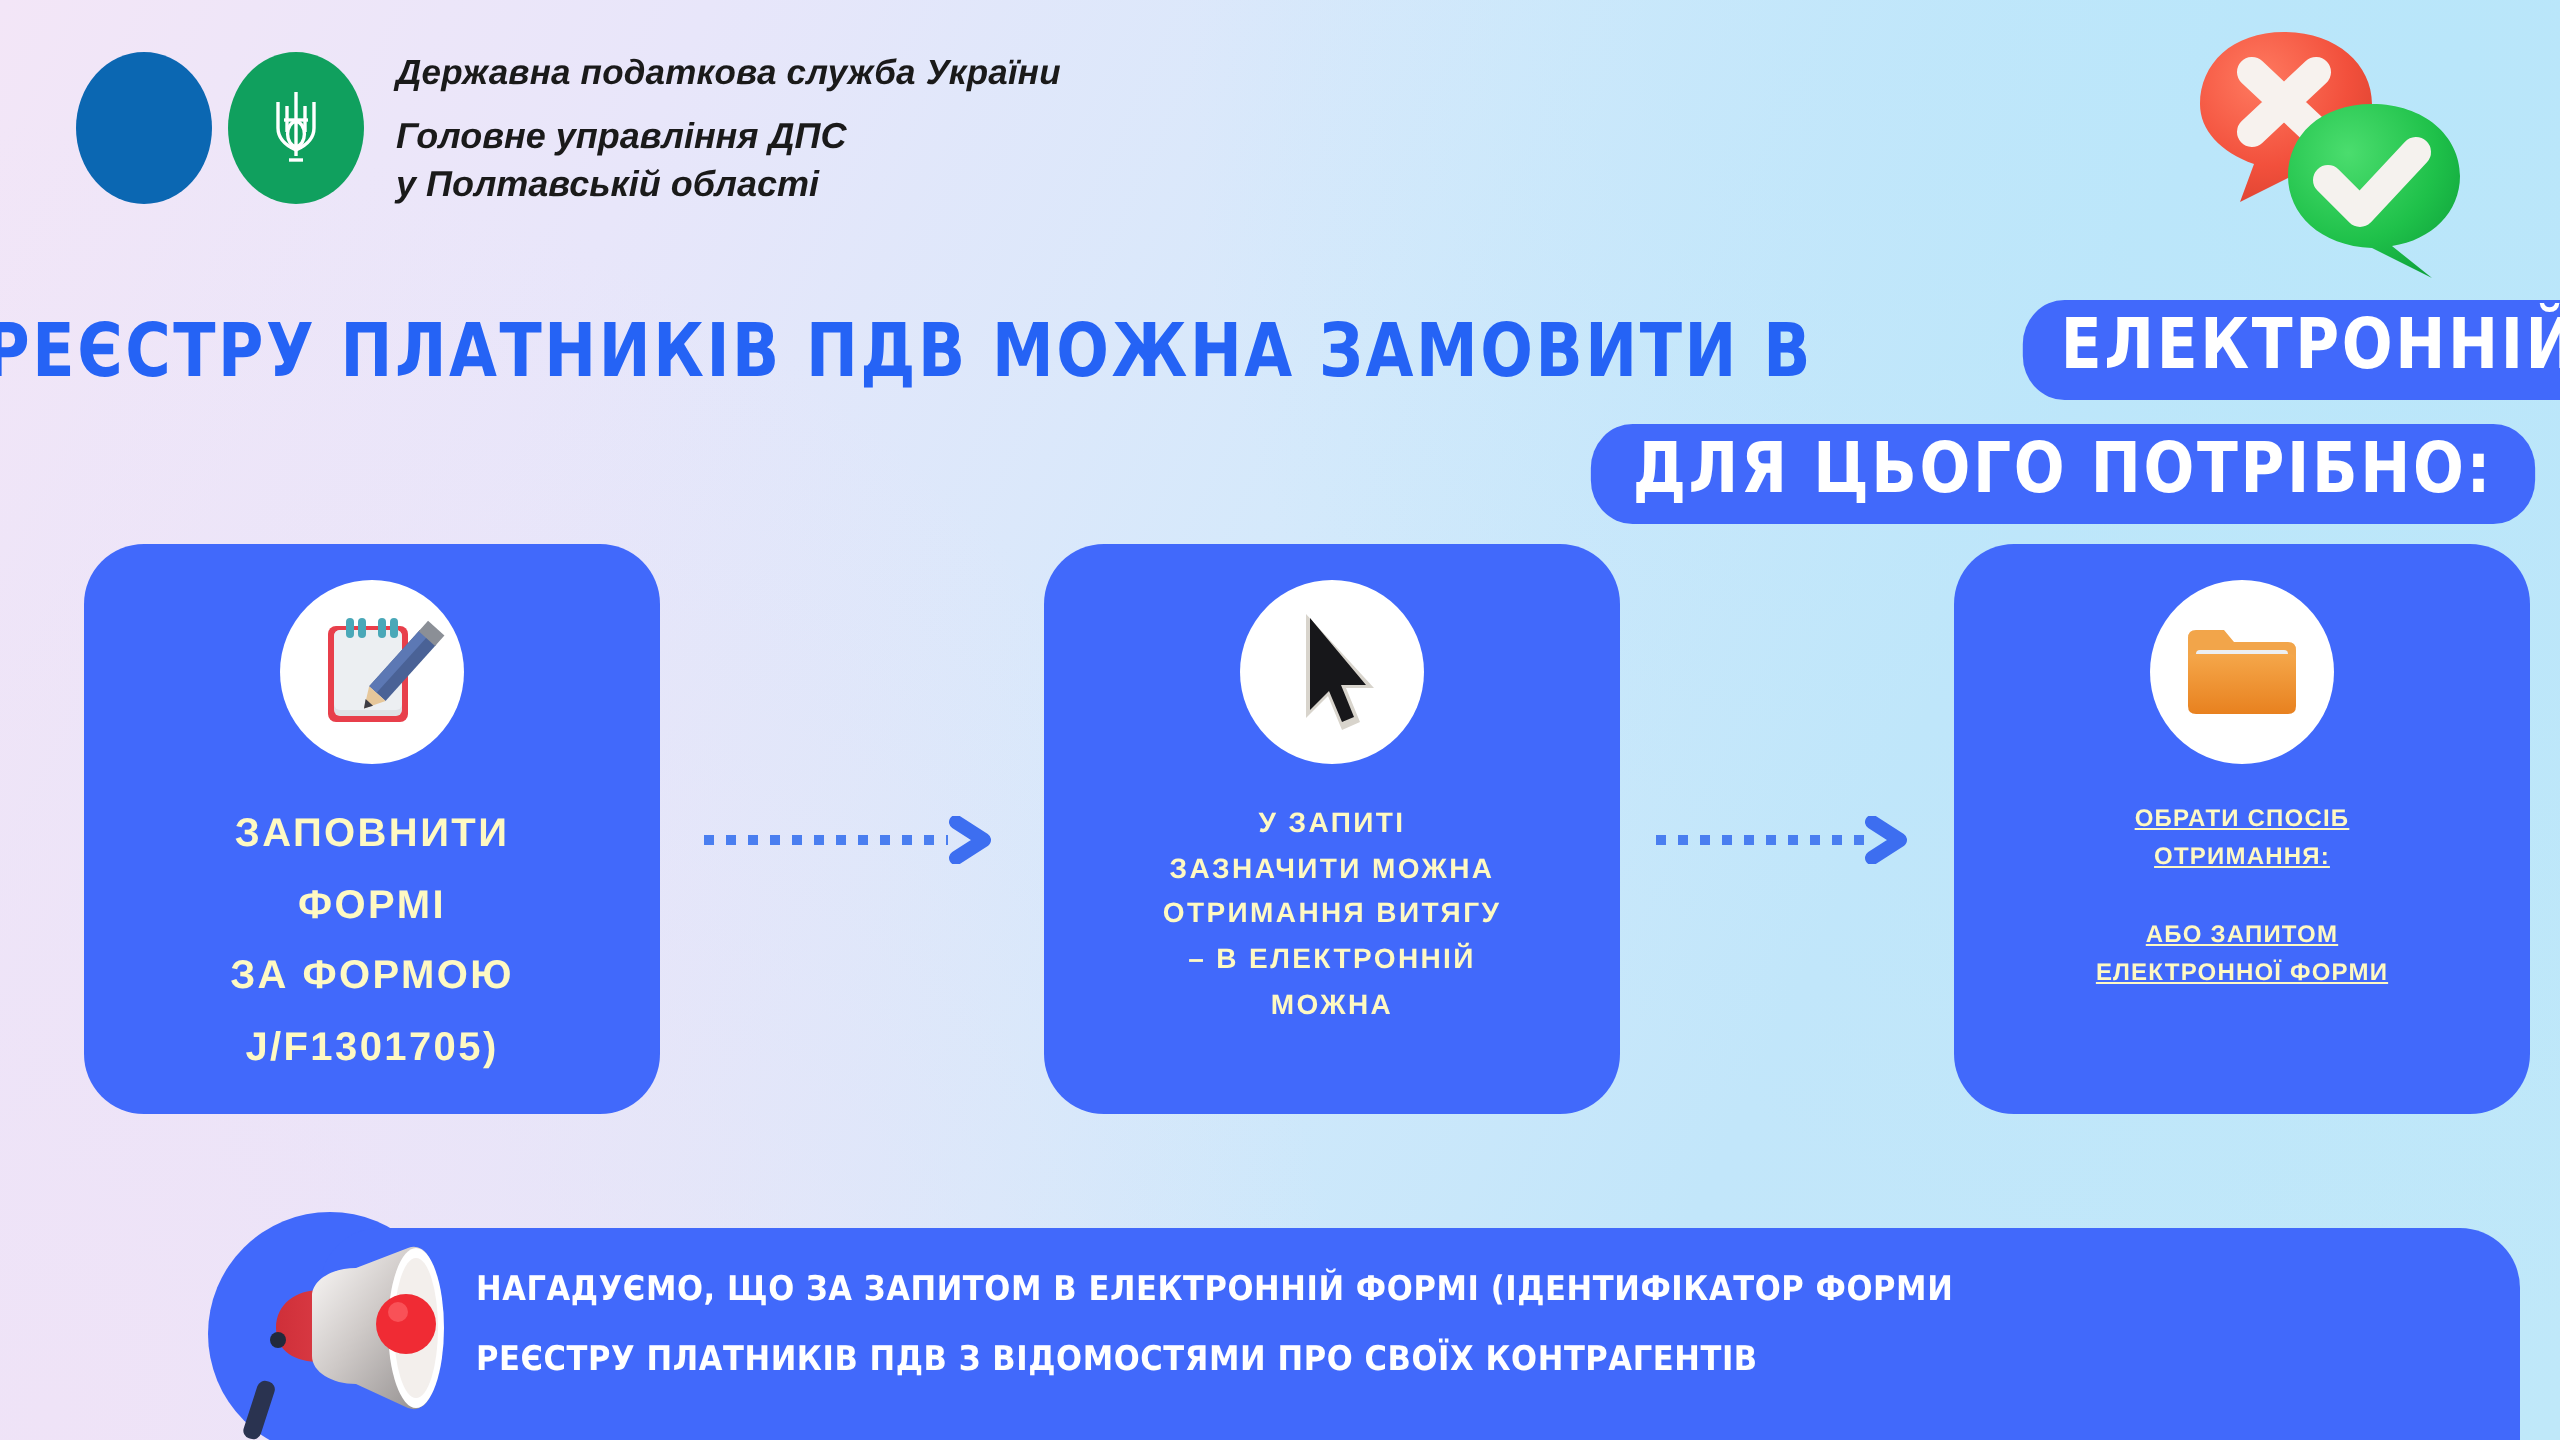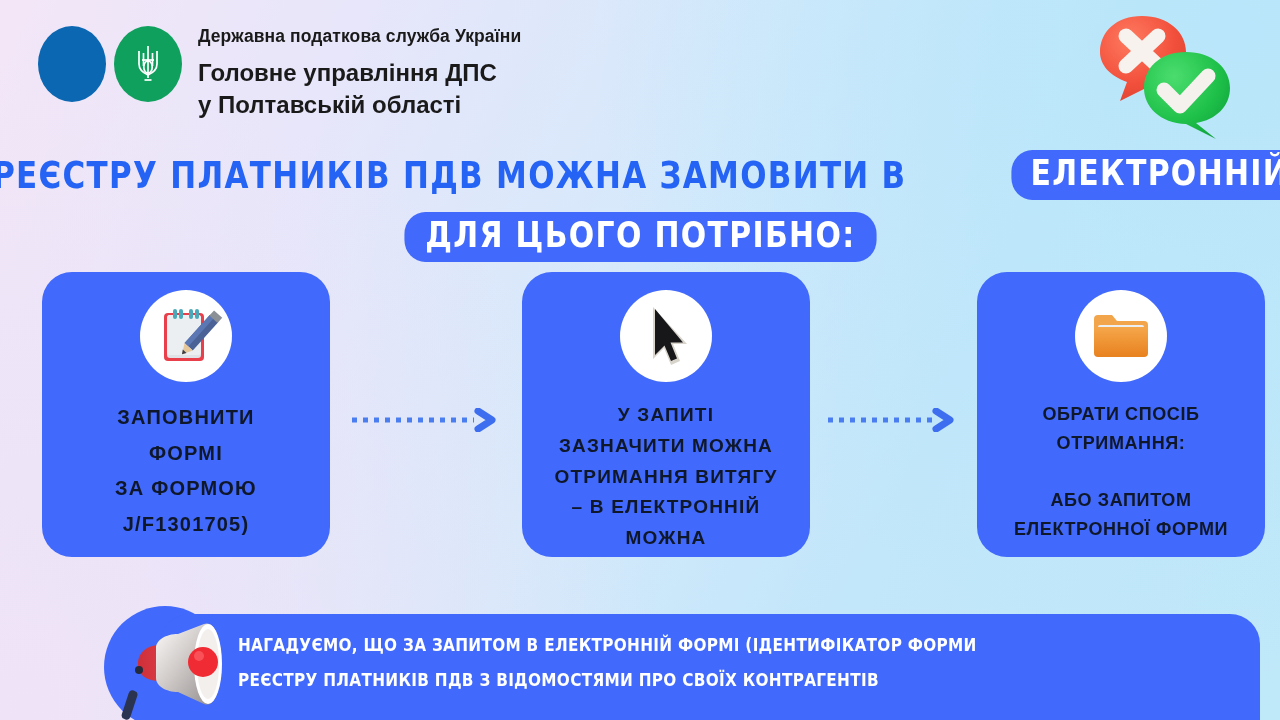--- a/index.html
+++ b/index.html
@@ -15,23 +15,23 @@
   }
 
   
   .header { position:absolute; left:38px; top:22px; display:flex; align-items:flex-start; }
   .logo-circles { display:flex; margin-right:16px; margin-top:4px; }
   .circle-blue { width:68px; height:76px; border-radius:50%; background:#0b67b2; }
   .circle-green {
     width:68px; height:76px; border-radius:50%; background:#10a05e;
     margin-left:8px; display:flex; align-items:center; justify-content:center;
   }
-  .org-text { padding-top:4px; }
+  .org-text { padding-top:4px;font-style:italic; }
   .org-line1 { font-size:17.5px; font-weight:bold; color:#1a1a1a; letter-spacing:0.1px; }
-  .org-line2 { font-size:24px; font-weight:bold; color:#1a1a1a; margin-top:10px; line-height:1.32; }
+  .org-line2 { font-size:18px; font-weight:bold; color:#1a1a1a; margin-top:10px; line-height:1.32; }
 
   
   .bubbles { position:absolute; right:18px; top:6px; width:190px; height:132px; }
   .bub { position:absolute; }
   .bub-red { left:18px; top:2px; }
   .bub-green { left:62px; top:38px; }
 
   
   .title-wrap { position:absolute; top:150px; left:0; width:1280px; text-align:center; }
   .title-line {
@@ -42,21 +42,21 @@
     font-size:37px; font-weight:bold; color:#2563f5;
     letter-spacing:1.4px; transform:scaleX(0.93); transform-origin:left center;
     white-space:nowrap;
   }
   .pill {
     background:#4169fb; color:#ffffff; border-radius:22px;
     font-size:35px; font-weight:bold; letter-spacing:1.4px;
     padding:3px 20px 7px 20px; white-space:nowrap; margin-left:12px;
     transform:scaleX(0.95);
   }
-  .title-line2 { margin-top:12px; display:flex; justify-content:center; }
+  .title-line2 { margin-top:12px; display:flex; justify-content:flex-end; }
   .pill2 {
     background:#4169fb; color:#ffffff; border-radius:22px;
     font-size:35px; font-weight:bold; letter-spacing:1.4px;
     padding:3px 22px 7px 22px; white-space:nowrap; transform:scaleX(0.95);
     font-family:"DejaVu Sans Condensed","Liberation Sans Narrow","Liberation Sans",sans-serif;
   }
 
   
   .steps { position:absolute; top:272px; left:0; width:1280px; height:290px; }
   .card {
@@ -64,26 +64,26 @@
     display:flex; flex-direction:column; align-items:center; padding-top:18px;
   }
   .card-1 { left:42px;  width:288px; height:285px; }
   .card-2 { left:522px; width:288px; height:285px; }
   .card-3 { left:977px; width:288px; height:285px; }
   .icon-circle {
     width:92px; height:92px; border-radius:50%; background:#ffffff;
     display:flex; align-items:center; justify-content:center; overflow:hidden;
   }
   .card-text {
-    color:#0f172a; font-weight:bold; text-align:center; margin-top:18px;
+    color:#fef9c3; font-weight:bold; text-align:center; margin-top:18px;
     letter-spacing:1.2px; line-height:1.52; padding:0 10px;
   }
   .card-1 .card-text { font-size:20px; line-height:1.78; }
-  .card-2 .card-text { font-size:19px; line-height:1.62; }
-  .card-3 .card-text { font-size:18px; line-height:1.6; letter-spacing:0.6px; padding:0 6px; }
+  .card-2 .card-text { font-size:14px; line-height:1.62; }
+  .card-3 .card-text { font-size:12px; line-height:1.6; letter-spacing:0.6px; padding:0 6px;text-decoration:underline; }
 
   
   .arrow { position:absolute; top:408px; }
   .arrow-1 { left:350px; }
   .arrow-2 { left:826px; }
 
   
   .banner-circle {
     position:absolute; left:104px; top:606px; width:122px; height:122px;
     border-radius:50%; background:#4169fb;

